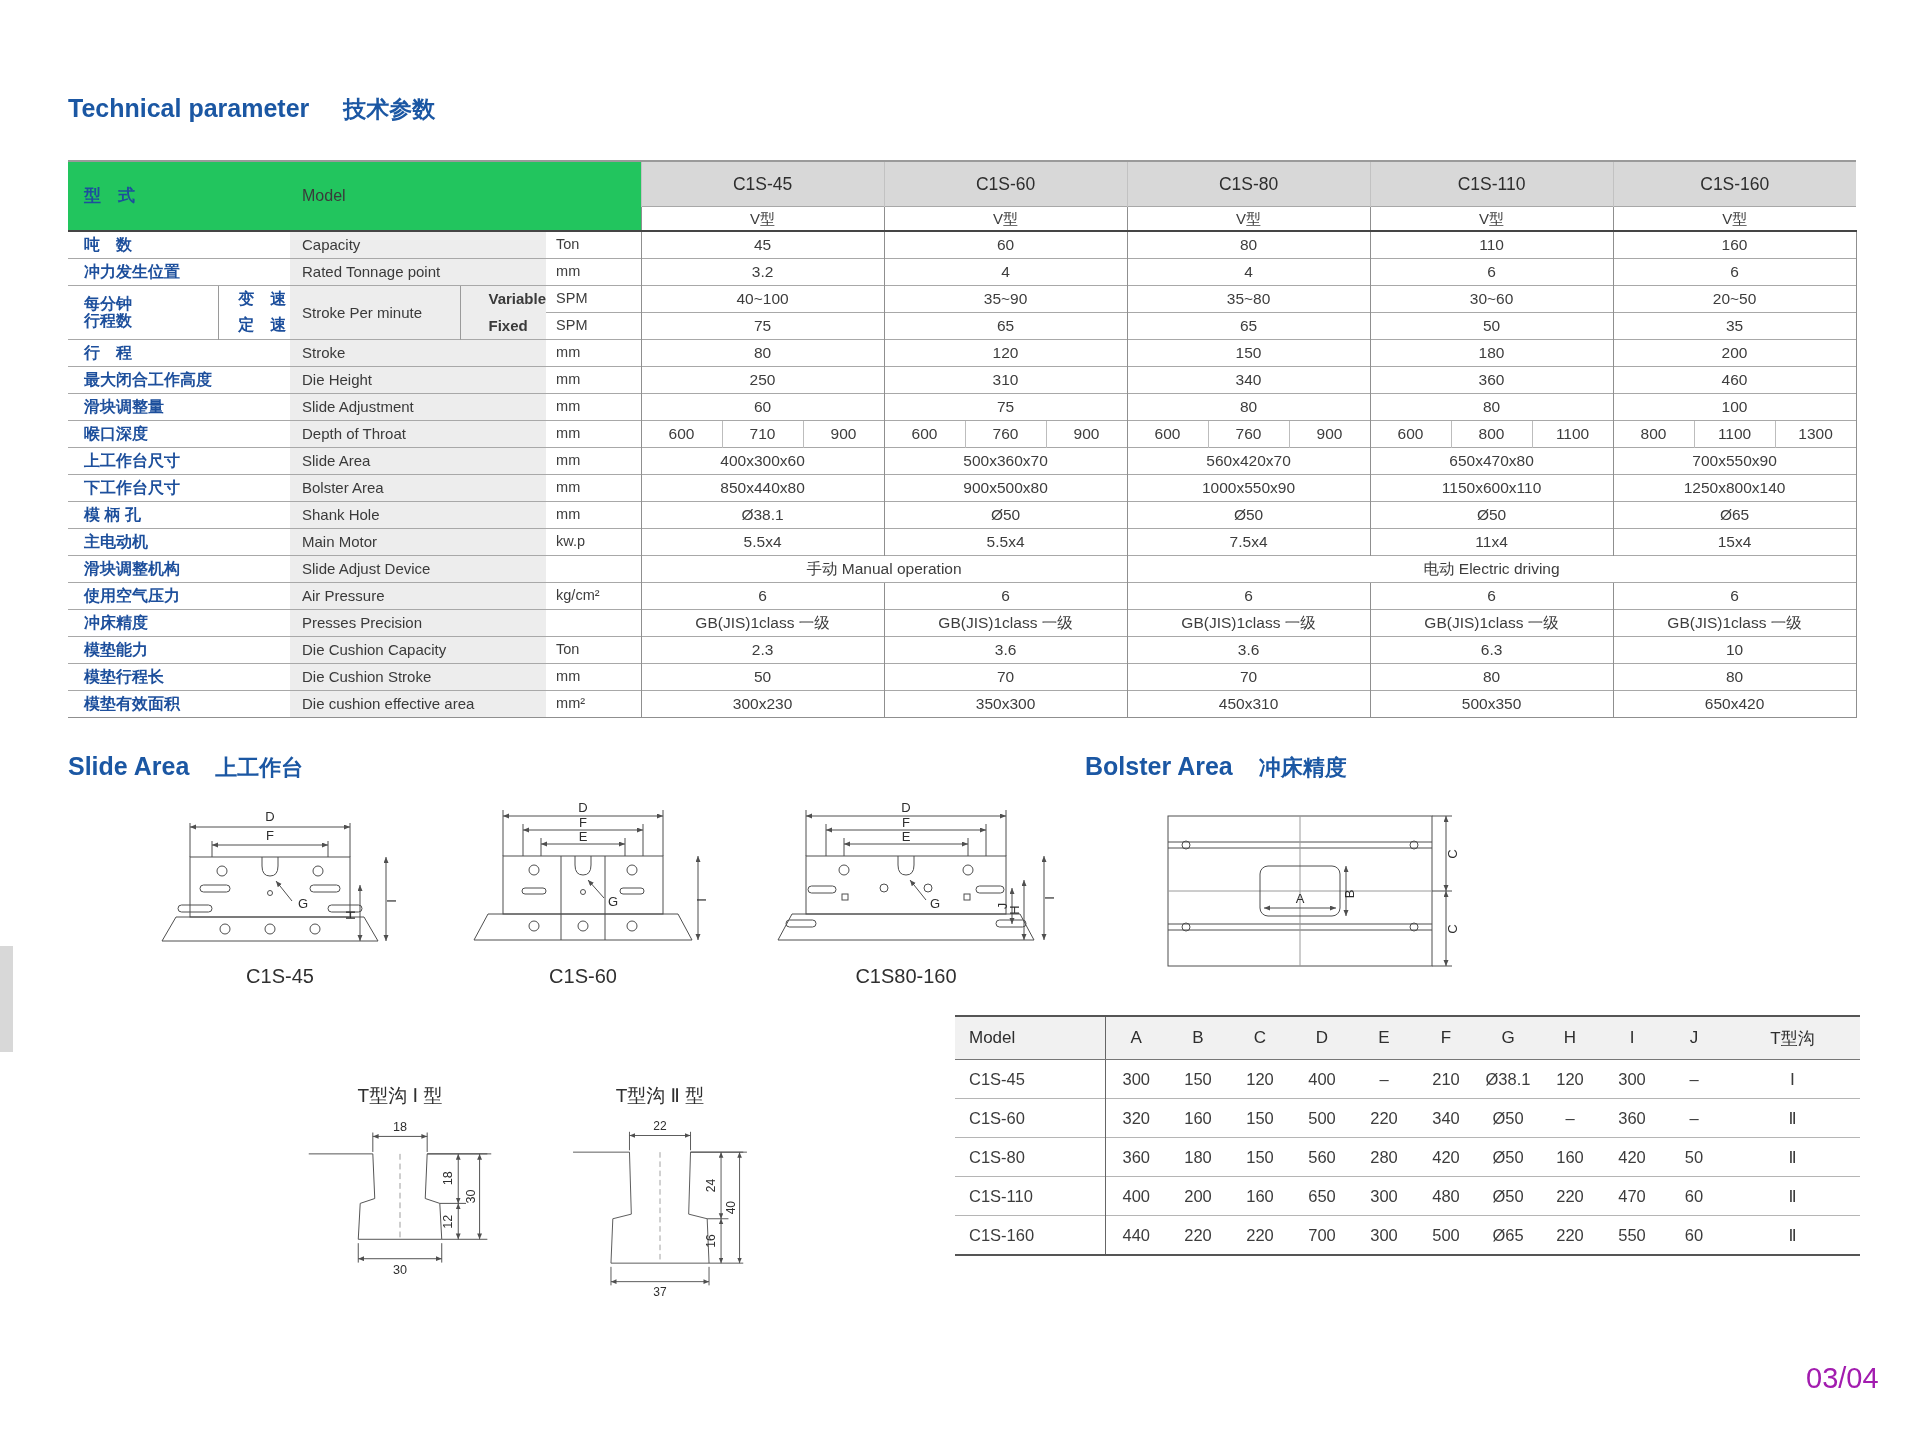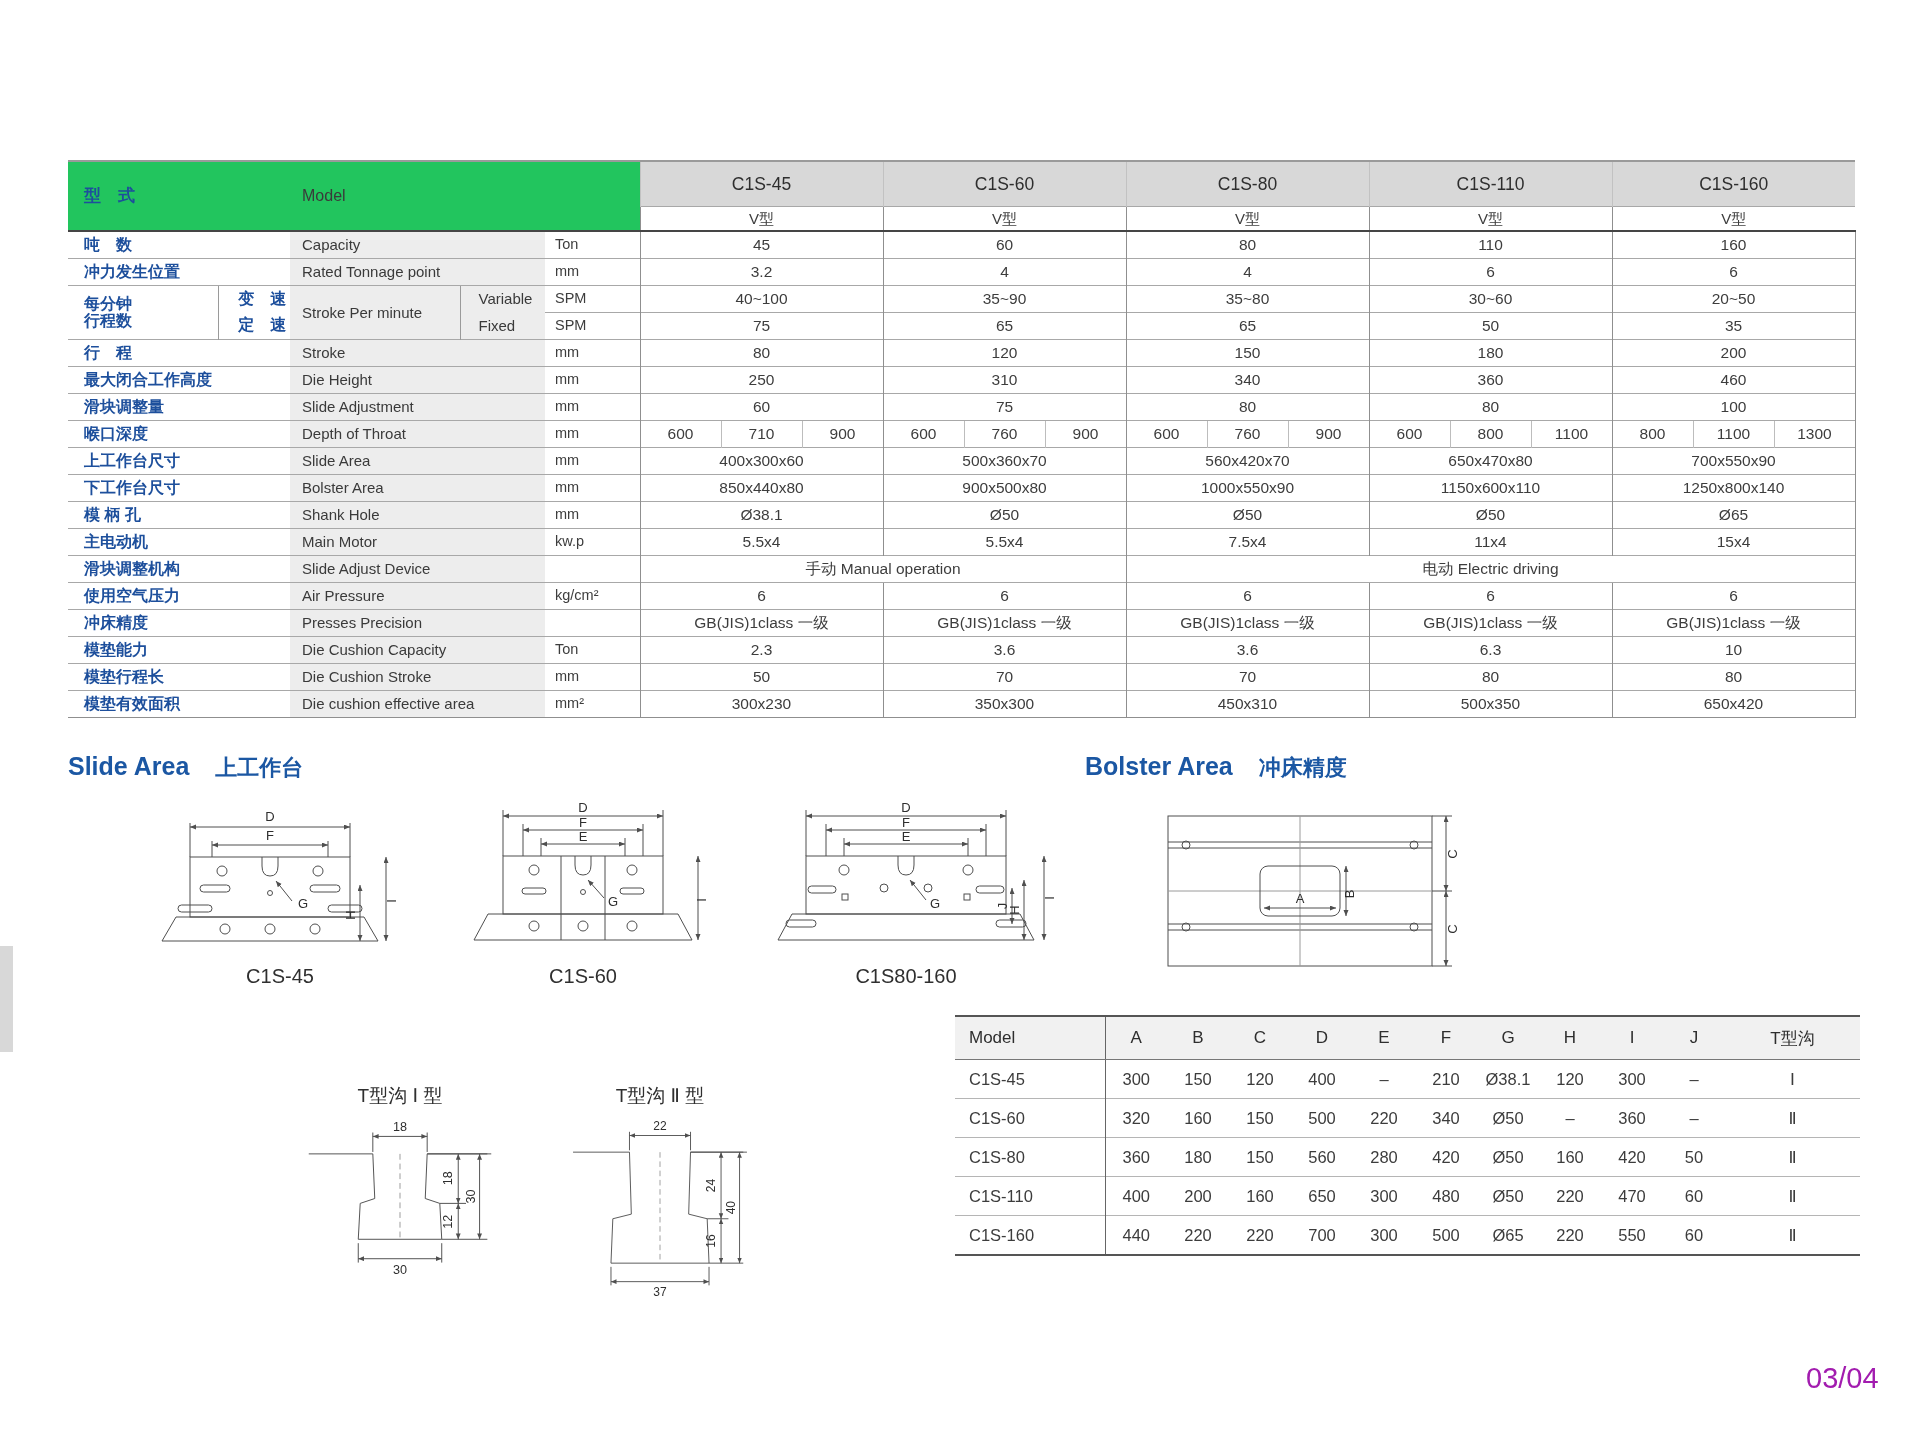--- a/index.html
+++ b/index.html
@@ -17,21 +17,21 @@
   .corner-wrap{display:flex;align-items:center;}
   .corner-zh{width:206px;padding-left:16px;color:#1d4f9c;font-weight:bold;font-size:17px;}
   .corner-en{padding-left:12px;font-size:16px;color:#3a3a3a;}
   .spec .model-head{background:#d8d8d8;height:44px;font-size:17.5px;text-align:center;
                     color:#2e2e2e;border-top:2px solid #9a9a9a;border-left:1px solid #c2c2c2;}
   .spec .vtype{height:23px;text-align:center;border-bottom:2px solid #454545;
                border-left:1px solid #8f8f8f;font-size:15px;}
   .spec .zh{color:#1d4f9c;font-weight:bold;font-size:16px;padding-left:16px;text-align:left;}
   .spec .zh-sub{padding-left:16px;text-align:center;border-left:1px solid #9a9a9a;}
   .spec .en{background:#ededed;text-align:left;padding-left:12px;font-size:15px;color:#3a3a3a;}
-  .spec .en-sub{border-left:1px solid #9a9a9a;padding-left:18px;}
+  .spec .en-sub{border-left:1px solid #9a9a9a;padding-left:28px;font-weight:bold;}
   .spec .unit{font-size:14.5px;padding-left:10px;text-align:left;}
   .spec .val{text-align:center;}
   .spec .ms{border-left:1px solid #8f8f8f;}
   .spec .sub{border-left:1px solid #bdbdbd;}
   .spec .sub.ms{border-left:1px solid #8f8f8f;}
   .spec .last{border-right:1px solid #8f8f8f;}
   .spec tr.sub2 .zh-sub,.spec tr.sub2 .en-sub{border-top:none;}
   .spec tbody tr:last-child td{border-bottom:1px solid #8f8f8f;}
   
   .sec-head{position:absolute;display:flex;align-items:baseline;gap:26px;}
@@ -56,20 +56,24 @@
   .dim tbody tr:last-child td{border-bottom:2px solid #555;}
   
   .page-num{position:absolute;left:1806px;top:1362px;font-size:29px;color:#a21caf;}
   .edge-tab{position:absolute;left:0;top:946px;width:13px;height:106px;background:#d8d8d8;}
 </style>
 </head>
 <body>
 
 <div class="page">
 
+  <div class="title-row">
+    <span class="title-en">Technical parameter</span>
+    <span class="title-zh">技术参数</span>
+  </div>
 
   <table class="spec">
     <colgroup>
       <col style="width:150px">
         <col style="width:72px">
       <col style="width:170px">
         <col style="width:85px">
       <col style="width:95px">
       <col style="width:81px">
         <col style="width:81px">

